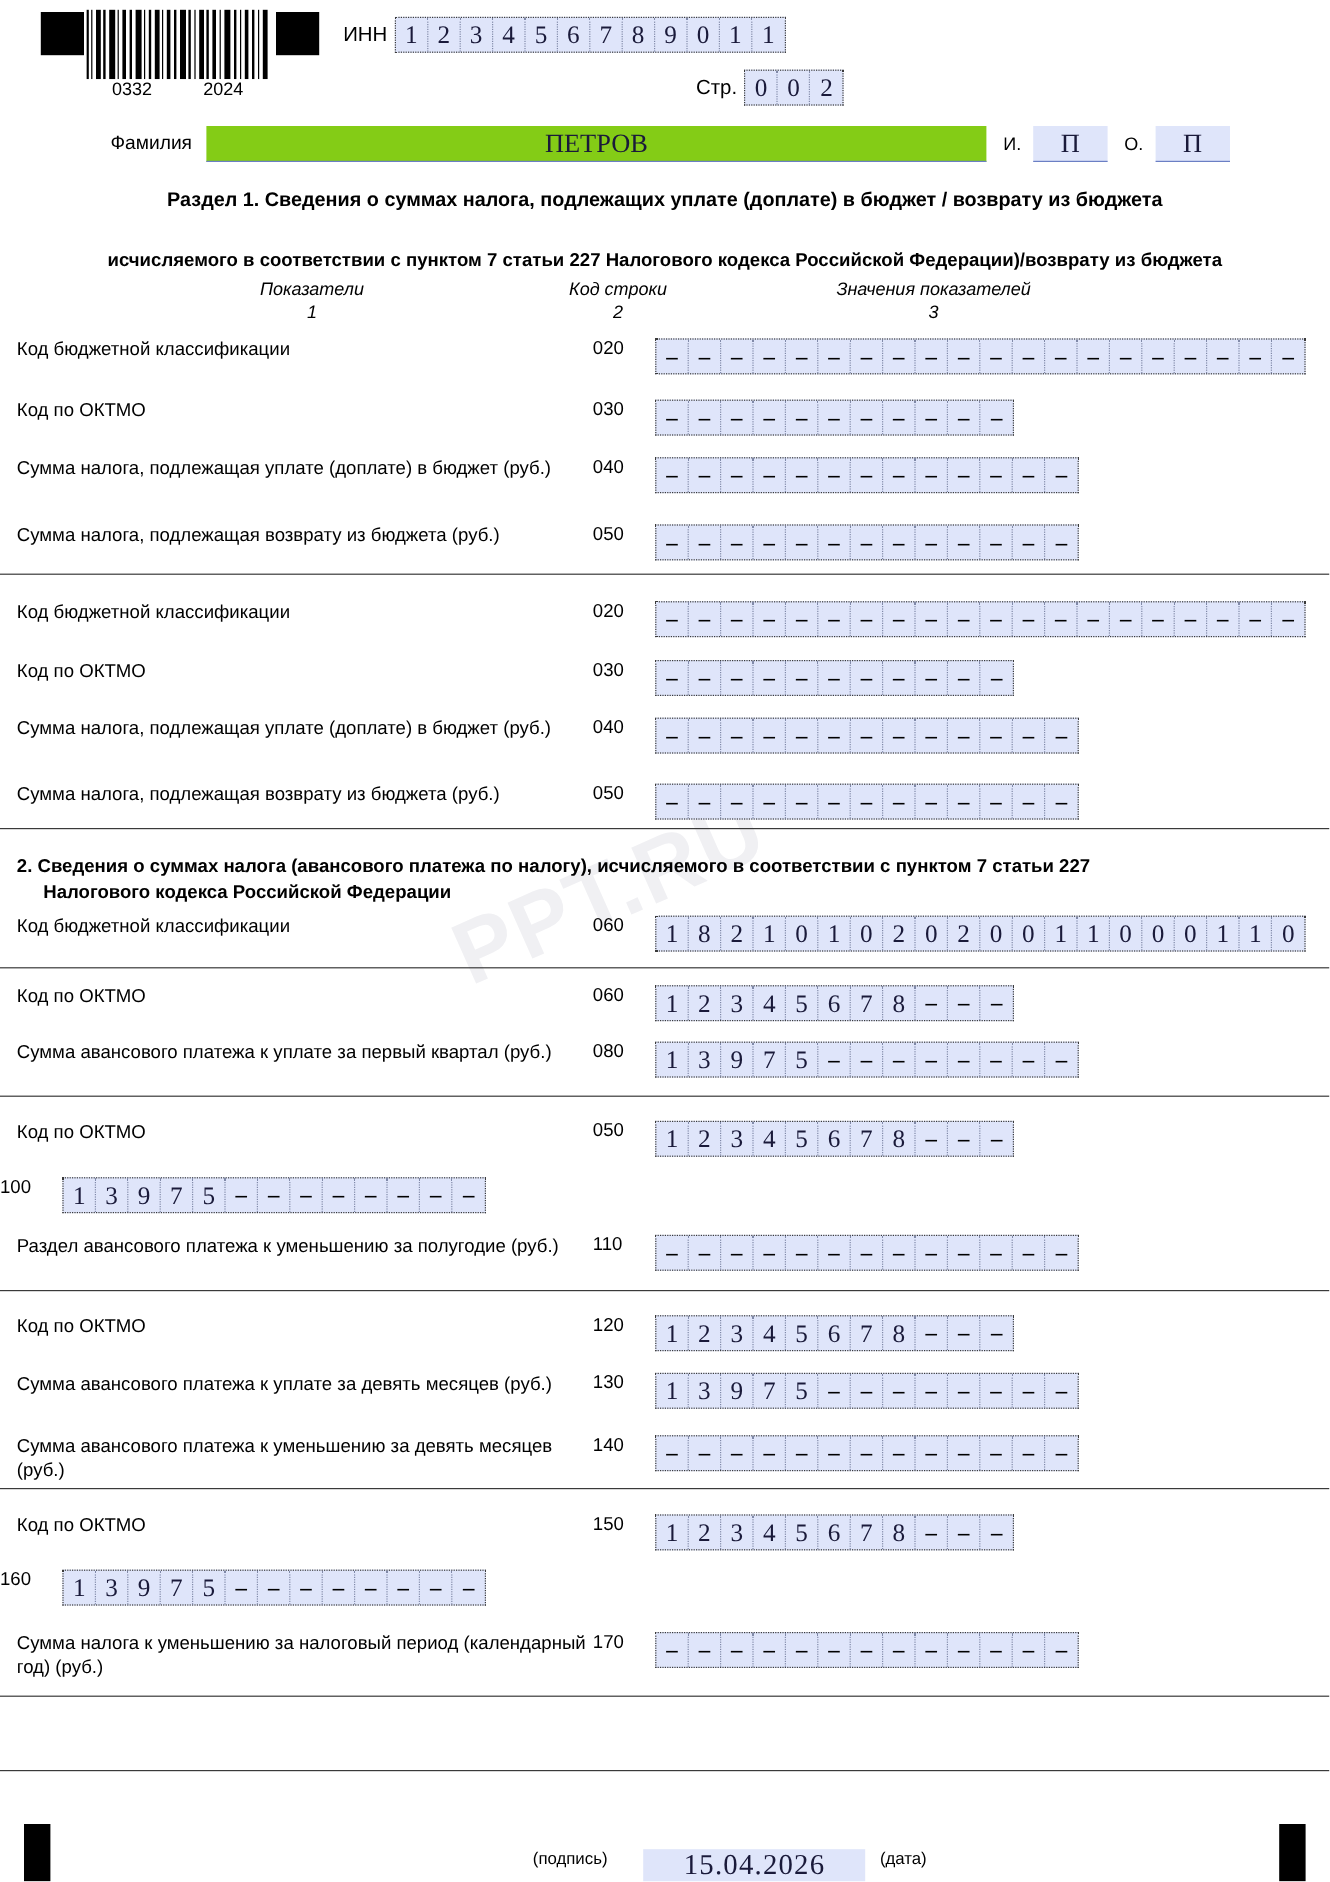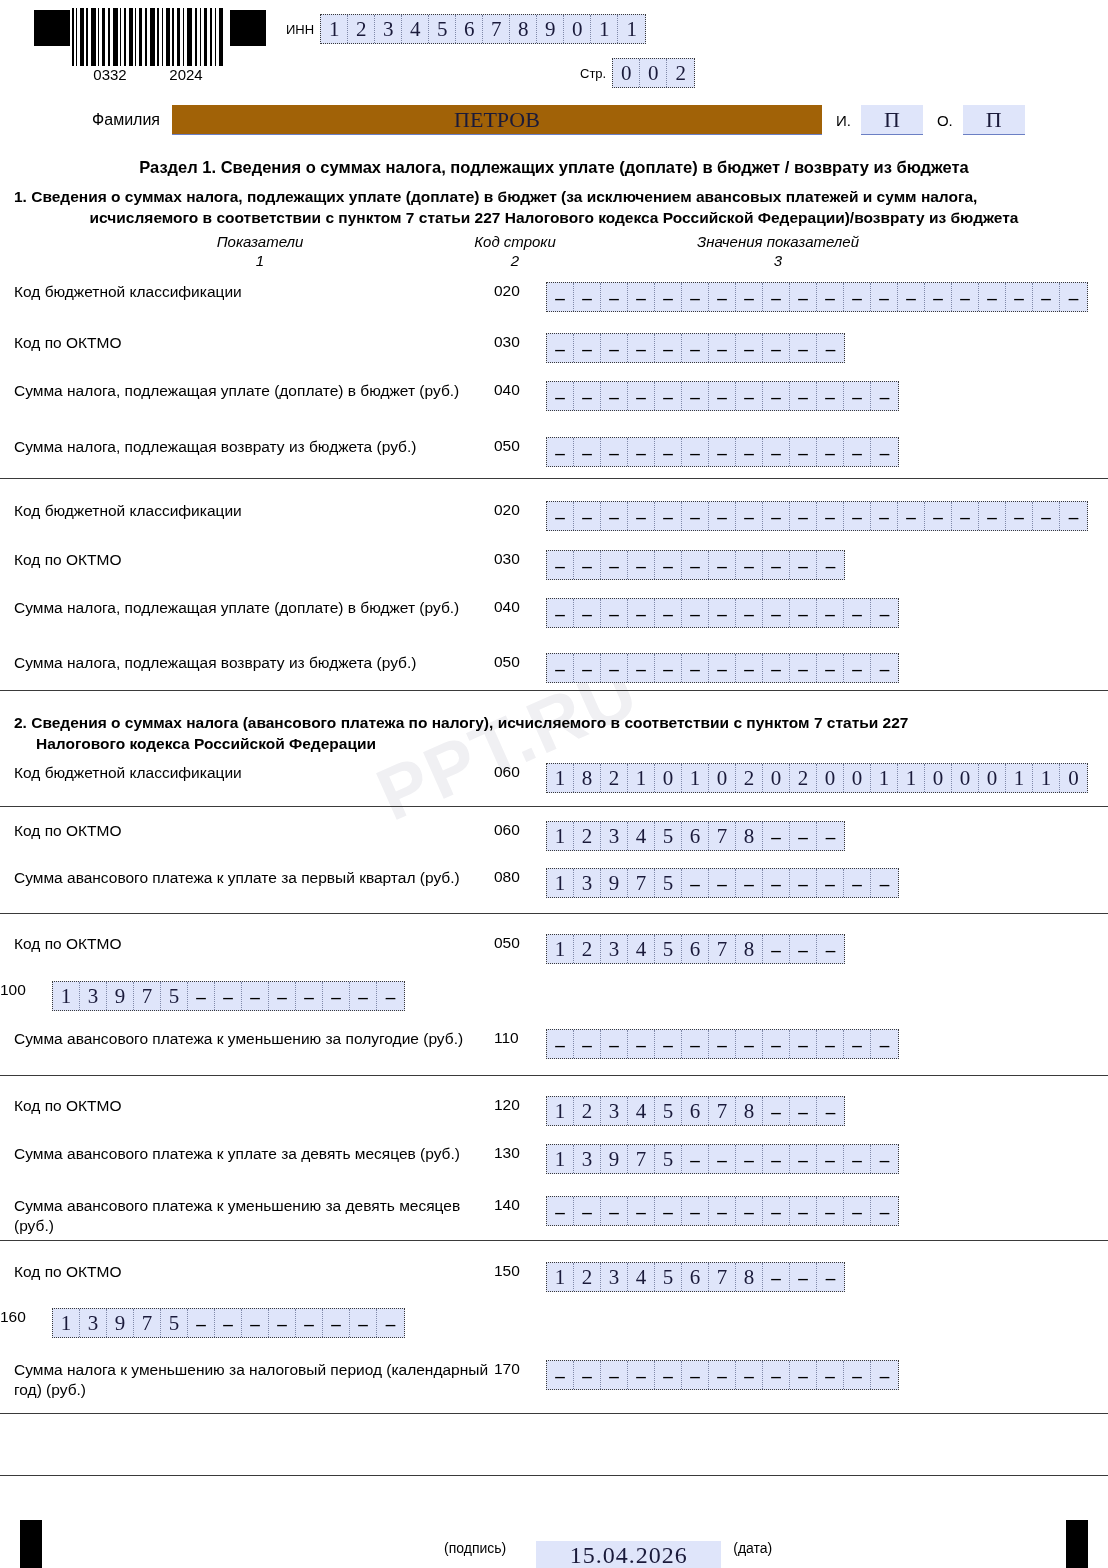--- a/index.html
+++ b/index.html
@@ -76,21 +76,21 @@
     align-items: center;
   }
   .stp-row {
     position: absolute;
     left: 580px;
     top: 58px;
     display: flex;
     align-items: center;
   }
   .lbl {
-    font-size: 13px;
+    font-size: 17px;
     margin-right: 6px;
     white-space: nowrap;
   }
 
   
   .cells {
     display: flex;
     background: #dfe5fa;
     border: 1px dotted #3a3a3a;
     box-sizing: border-box;
@@ -128,21 +128,21 @@
   .fio-label {
     width: 172px;
     text-align: right;
     padding-right: 12px;
     font-size: 16px;
     box-sizing: border-box;
   }
   .fio-box {
     width: 650px;
     height: 30px;
-    background: #a16207;
+    background: #84cc16;
     border-bottom: 1px solid #6b7fc4;
     display: flex;
     align-items: center;
     justify-content: center;
     font-family: "Liberation Serif", serif;
     font-size: 22px;
     color: #1a1a3a;
     box-sizing: border-box;
   }
   .ini-label {
@@ -367,21 +367,20 @@
   <div class="fio-row">
     <div class="fio-label">Фамилия</div>
     <div class="fio-box">ПЕТРОВ</div>
     <span class="ini-label">И.</span>
     <div class="ini-box">П</div>
     <span class="ini-label">О.</span>
     <div class="ini-box">П</div>
   </div>
 
   <div class="sec-title" style="top:158px;">Раздел 1. Сведения о суммах налога, подлежащих уплате (доплате) в бюджет / возврату из бюджета</div>
-  <div class="sub-title" style="top:186px;">1. Сведения о суммах налога, подлежащих уплате (доплате) в бюджет (за исключением авансовых платежей и сумм налога,</div>
   <div class="sub-title center" style="top:207px;">исчисляемого в соответствии с пунктом 7 статьи 227 Налогового кодекса Российской Федерации)/возврату из бюджета</div>
 
   <div class="col-heads">
     <div class="col-head" style="left:150px; width:220px;">
       <span>Показатели</span>
       <span class="num">1</span>
     </div>
     <div class="col-head" style="left:420px; width:190px;">
       <span>Код строки</span>
       <span class="num">2</span>
@@ -649,21 +648,21 @@
           <span class="cell dash" style="width: 27px;">–</span>
           <span class="cell dash" style="width: 27px;">–</span>
           <span class="cell dash" style="width: 27px;">–</span>
           <span class="cell dash" style="width: 27px;">–</span>
           <span class="cell dash" style="width: 27px;">–</span>
           <span class="cell dash" style="width: 27px;">–</span>
           <span class="cell dash" style="width: 27px;">–</span>
         </div>
       </div>
       <div class="row" style="top: 1029px;">
-        <div class="row-label">Сумма авансового платежа к уменьшению за полугодие (руб.)</div>
+        <div class="row-label">Раздел авансового платежа к уменьшению за полугодие (руб.)</div>
         <div class="row-code">110</div>
         <div class="cells">
           <span class="cell dash" style="width: 27px;">–</span>
           <span class="cell dash" style="width: 27px;">–</span>
           <span class="cell dash" style="width: 27px;">–</span>
           <span class="cell dash" style="width: 27px;">–</span>
           <span class="cell dash" style="width: 27px;">–</span>
           <span class="cell dash" style="width: 27px;">–</span>
           <span class="cell dash" style="width: 27px;">–</span>
           <span class="cell dash" style="width: 27px;">–</span>

